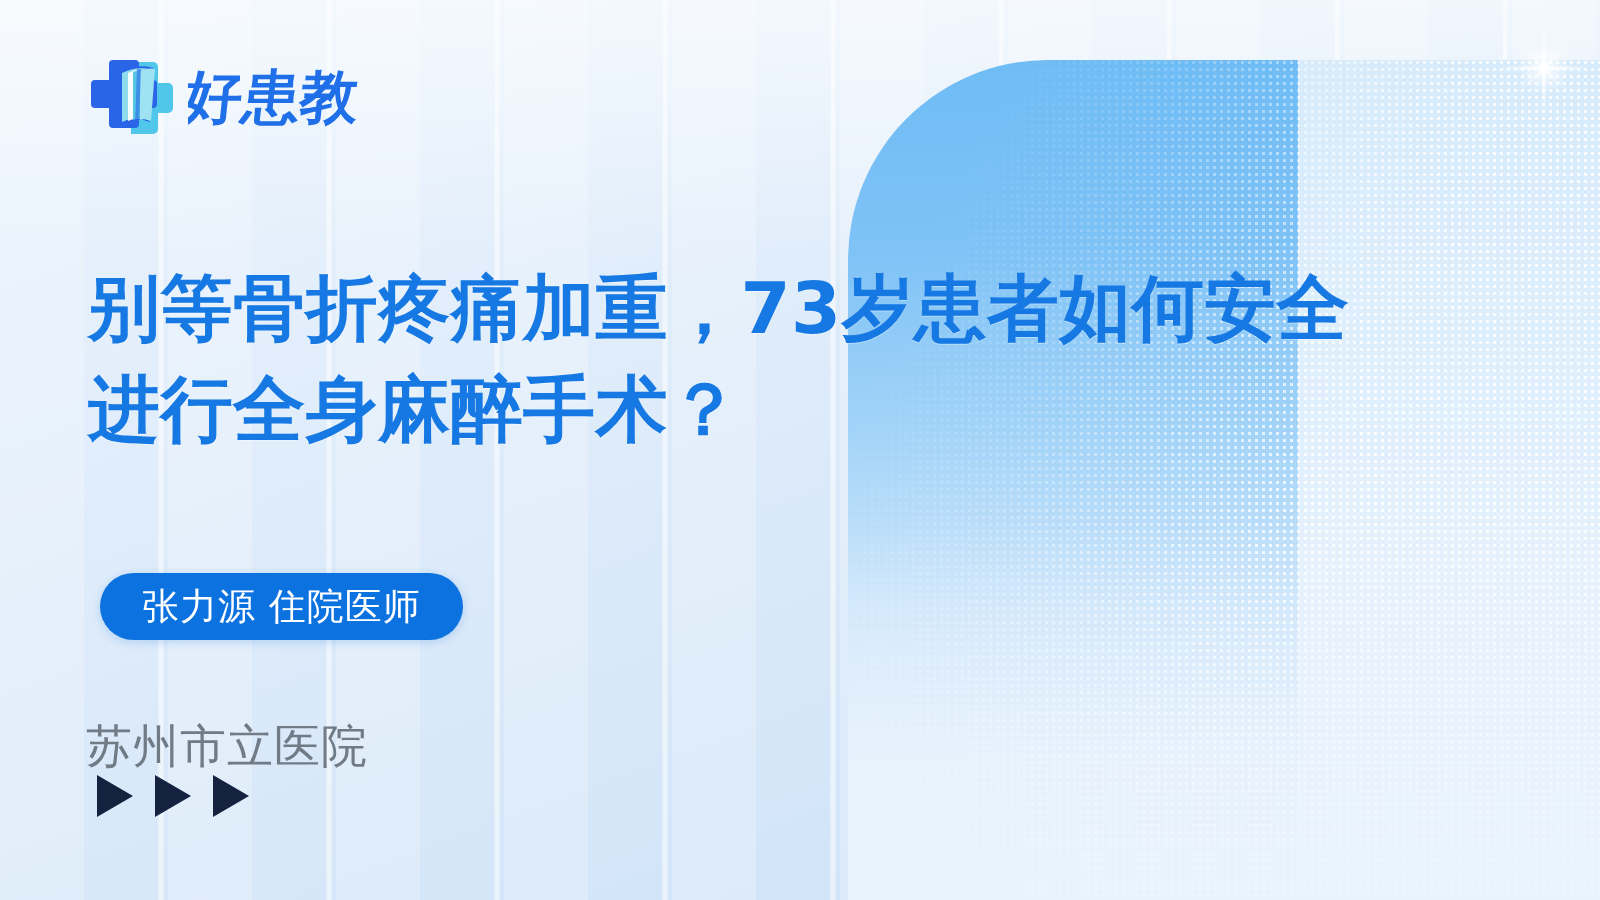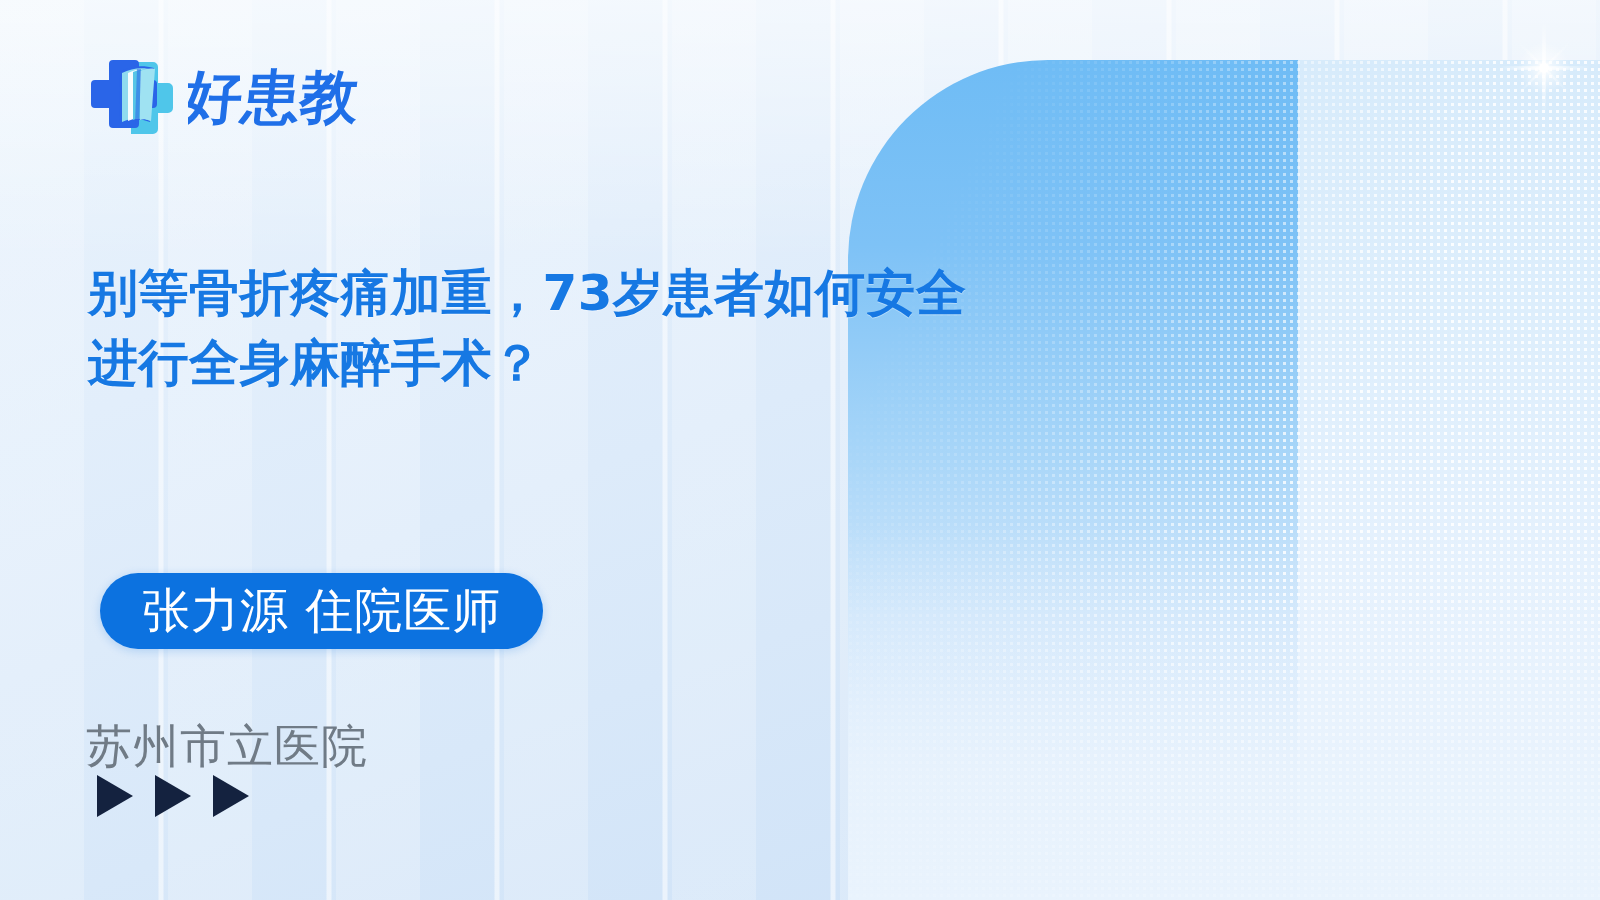--- a/index.html
+++ b/index.html
@@ -130,41 +130,41 @@
   .logo-mark { width: 86px; height: 88px; display:block; }
   .logo-word { height: 68px; display:block; }
 
   
   .headline {
     position: absolute;
     left: 88px;
     top: 258px;
     width: 1330px;
     color: #1678e3;
-    font-size: 50px;
+    font-size: 72px;
     line-height: 1.40;
     font-weight: 700;
     letter-spacing: 0.5px;
     white-space: pre-line;
     text-shadow: 0 1px 0 rgba(255,255,255,0.35);
   }
 
   
   .doctor-pill {
     position: absolute;
     left: 100px;
     top: 573px;
-    height: 76px;
+    height: 67px;
     padding: 0 42px;
     display: inline-flex;
     align-items: center;
     border-radius: 999px;
     background: #0c72e0;
     color: #ffffff;
-    font-size: 48px;
+    font-size: 37px;
     font-weight: 500;
     letter-spacing: 1px;
     box-shadow: 0 2px 10px rgba(12,114,224,0.22);
   }
 
   
   .hospital {
     position: absolute;
     left: 86px;
     top: 680px;

